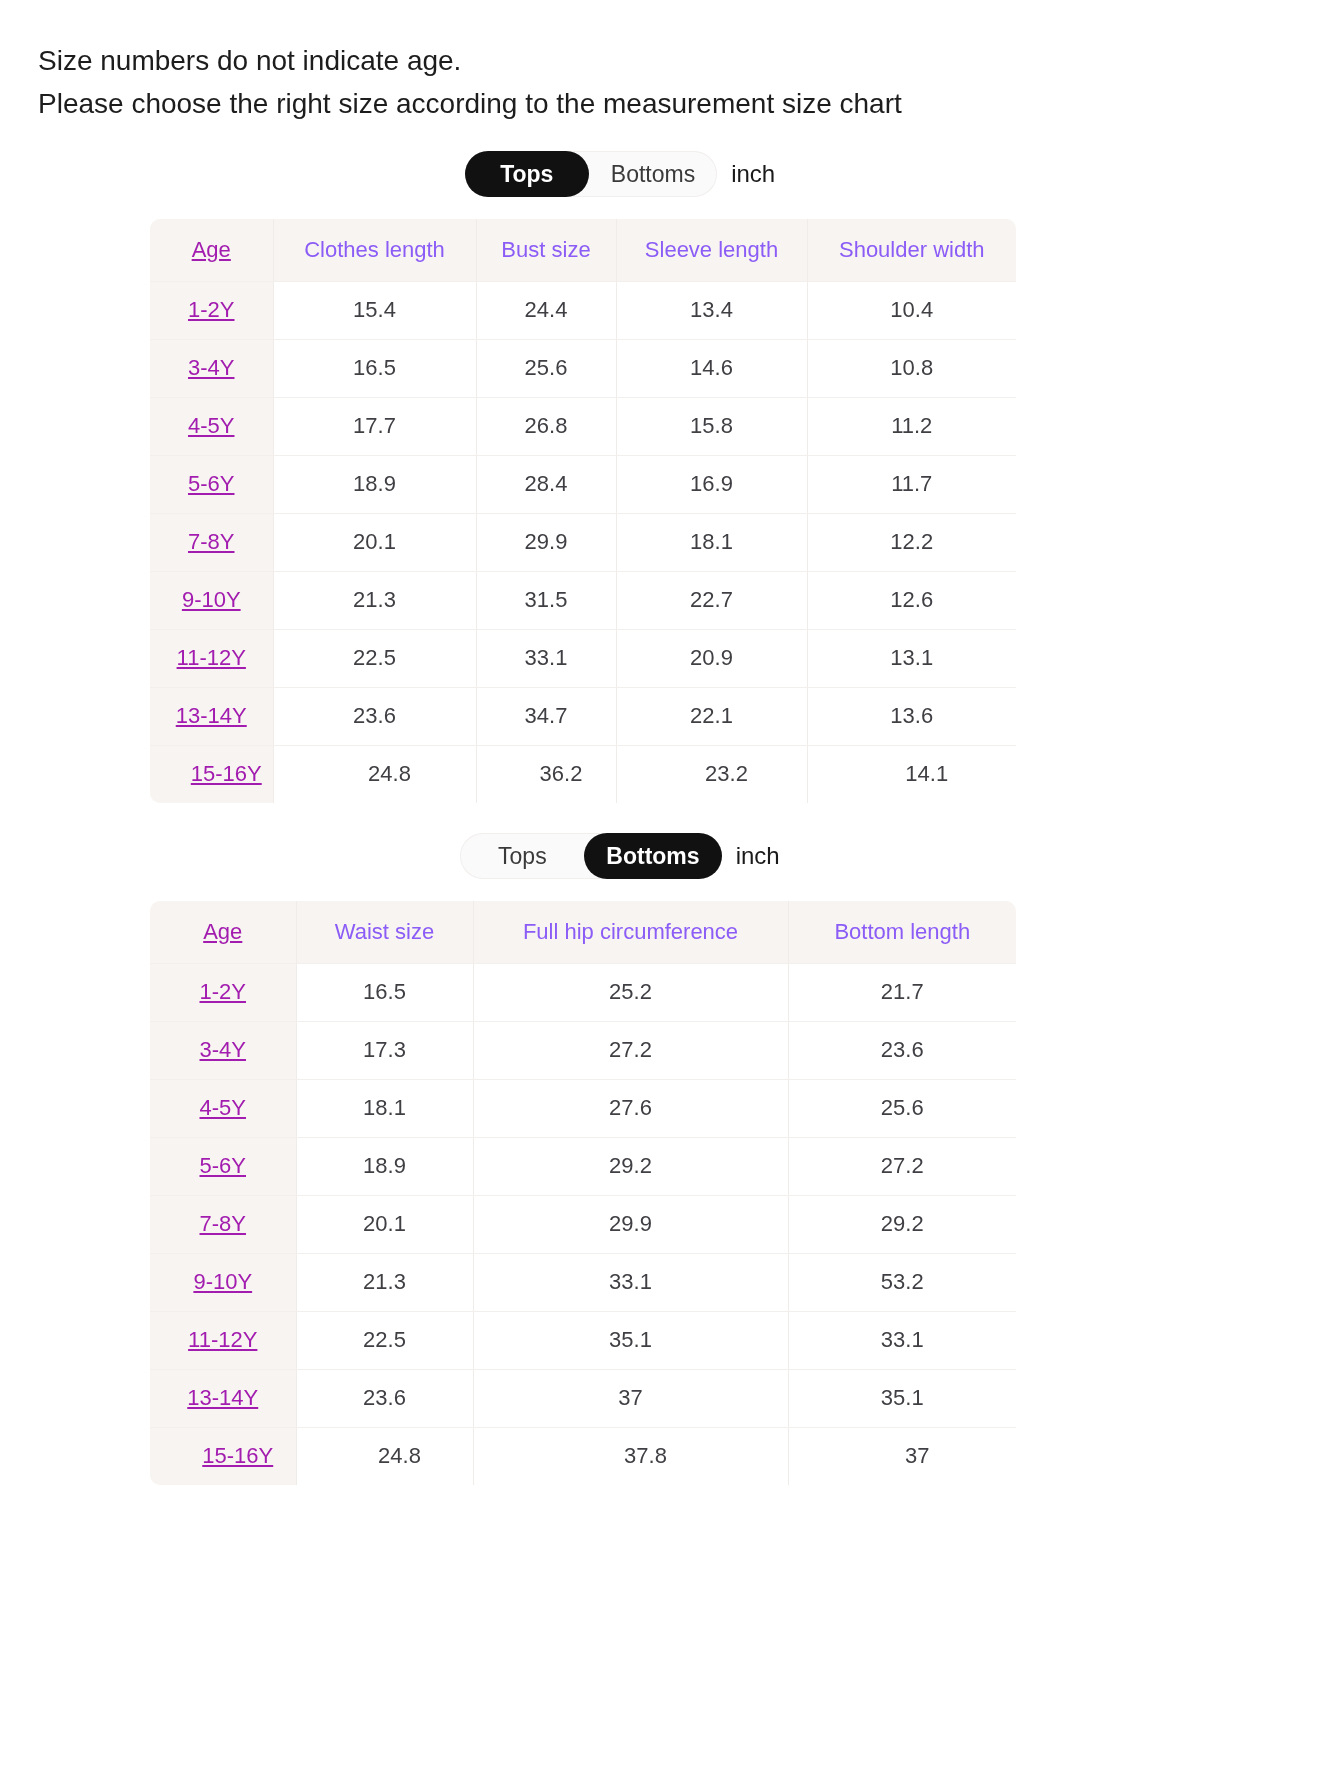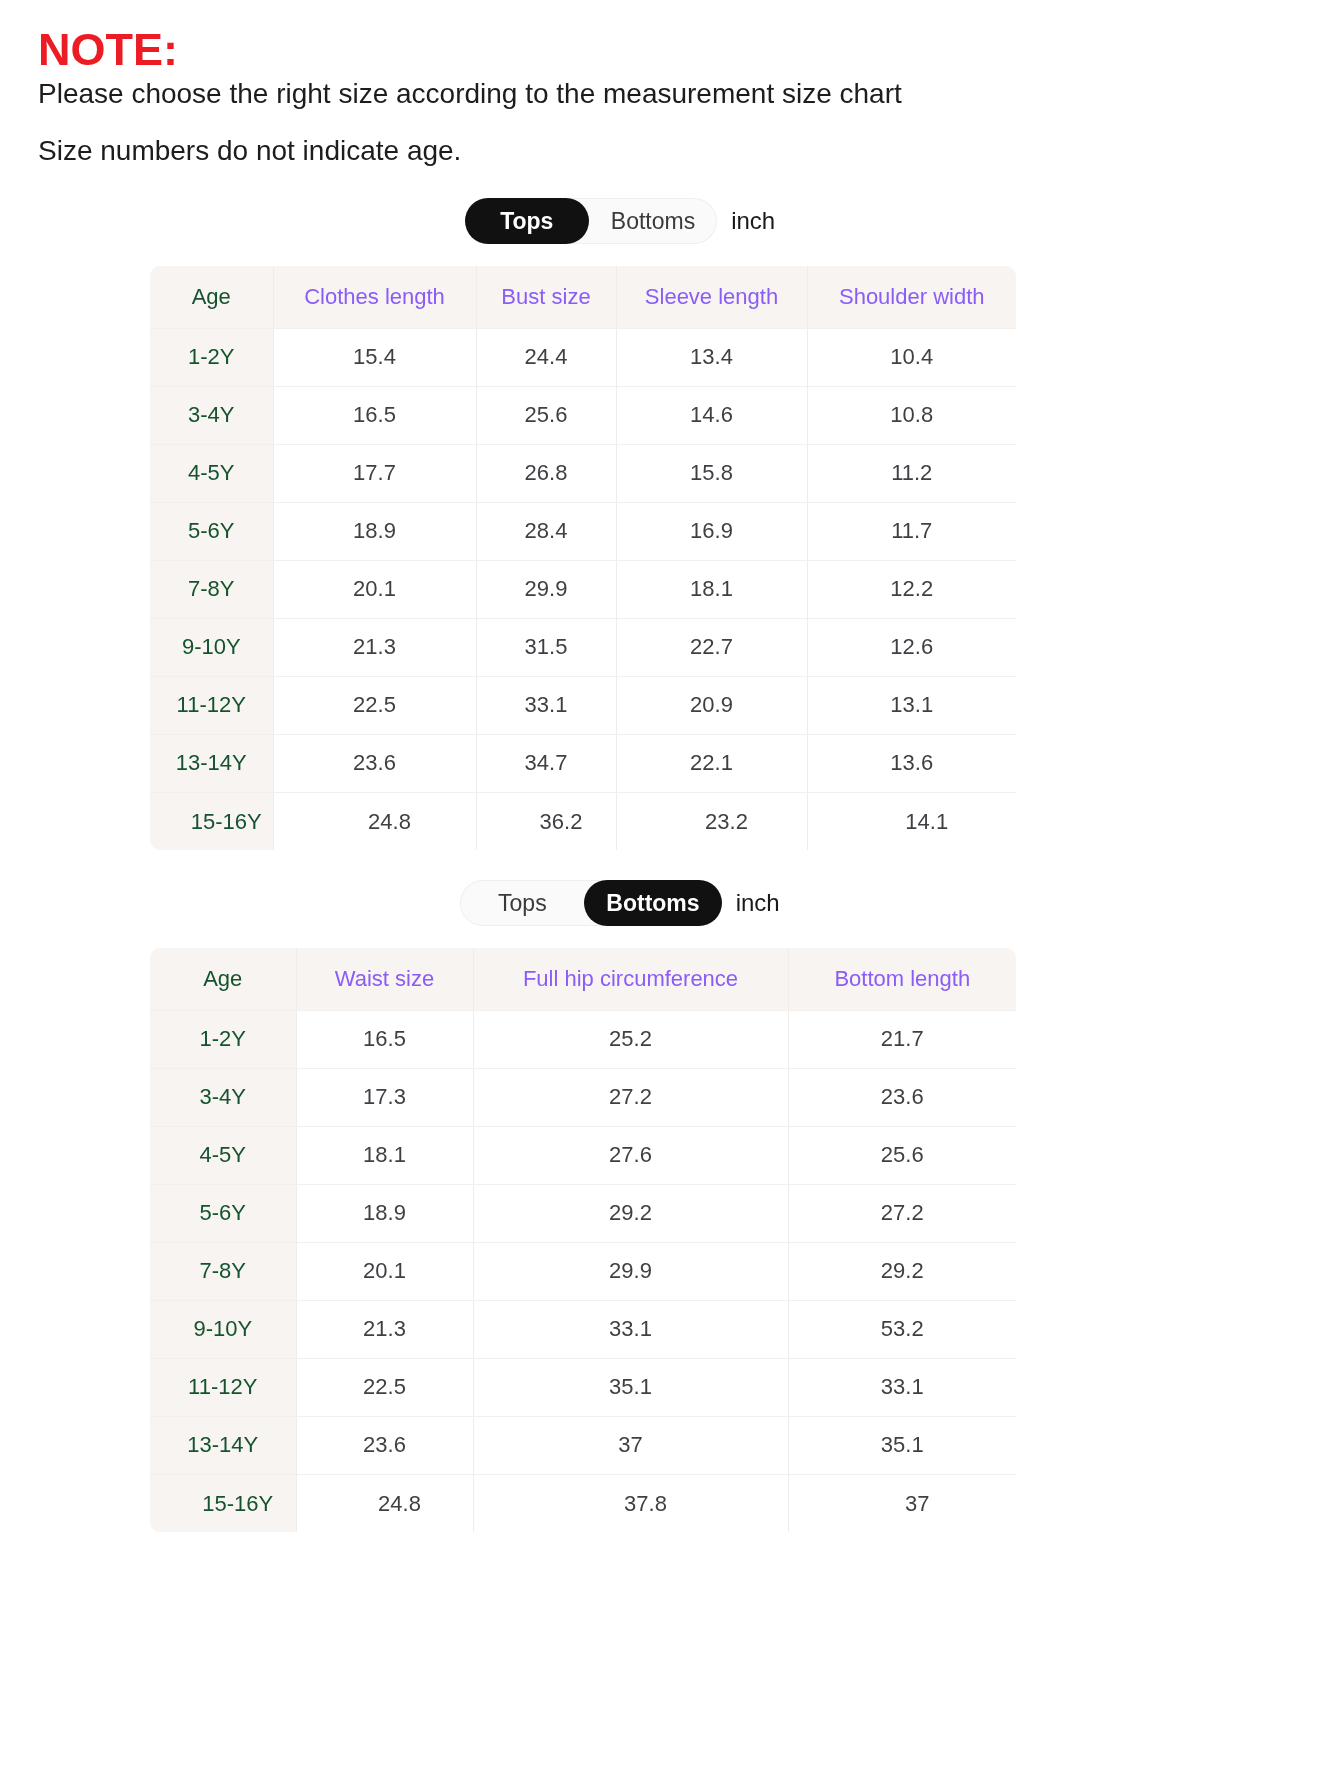--- a/index.html
+++ b/index.html
@@ -115,21 +115,22 @@
     height: 62px;
   }
   table.size-table th:last-child,
   table.size-table td:last-child { border-right: none; }
   table.size-table tr:last-child td { border-bottom: none; padding-left: 30px; }
 
   
   table.size-table td.age-cell,
   table.size-table th.age-cell {
     background: #f7f4f1;
-    color: #14532d;
+    color: #a21caf;
+    text-decoration: underline;
   }
 
   
   table.t1-table col.c0 { width: 123px; }
   table.t1-table col.c1 { width: 203px; }
   table.t1-table col.c2 { width: 140px; }
   table.t1-table col.c3 { width: 191px; }
   table.t1-table col.c4 { width: 209px; }
 
   
@@ -139,23 +140,22 @@
   table.t2-table col.c3 { width: 228px; }
 
   .spacer-bottom { height: 40px; }
 </style>
 </head>
 <body>
 
 <div class="page">
 
   <div class="note-block">
-    <div class="note-title">NOTE:</div>
+    <div class="note-line first">Size numbers do not indicate age.</div>
     <div class="note-line">Please choose the right size according to the measurement size chart</div>
-    <div class="note-line first">Size numbers do not indicate age.</div>
   </div>
 
   <div class="toggle-wrap t1">
     <div class="pill">
       <div class="pill-seg active">Tops</div>
       <div class="pill-seg">Bottoms</div>
     </div>
     <div class="unit-label">inch</div>
   </div>
 

